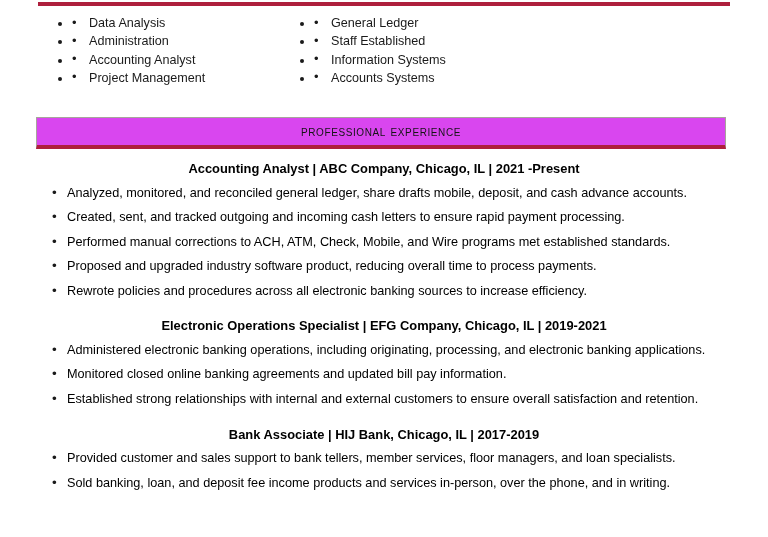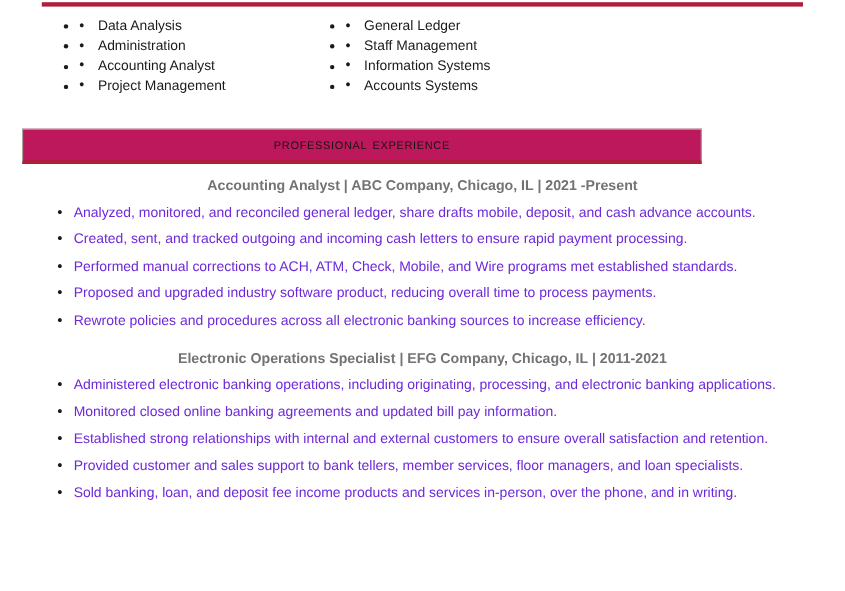--- a/index.html
+++ b/index.html
@@ -57,25 +57,25 @@
     position: absolute;
     left: 0;
     top: -0.5px;
     font-size: 13px;
     color: #1a1a1a;
   }
 
   
   .section-band {
     position: absolute;
-    left: 20px;
+    left: 36px;
     top: 117px;
-    width: 618px;
+    width: 690px;
     box-sizing: border-box;
-    background: #be185d;
+    background: #d946ef;
     border-top: 1.5px solid #a8a49c;
     border-left: 1.5px solid #a8a49c;
     border-right: 1.5px solid #a8a49c;
     border-bottom: 4px solid #ae1f3d;
     text-align: center;
     padding: 4px 0 5px 0;
   }
   .section-band-title {
     font-size: 14.5px;
     letter-spacing: 0.6px;
@@ -92,34 +92,34 @@
     position: absolute;
     left: 0;
     top: 158px;
     width: 768px;
   }
   .job { margin: 0; }
   .job-heading {
     text-align: center;
     font-size: 12.9px;
     font-weight: bold;
-    color: #737373;
+    color: #000000;
     line-height: 17px;
     padding-top: 2px;
   }
   .job-bullets {
     margin: 0;
     padding: 0;
     list-style: none;
   }
   .job-bullet {
     position: relative;
     font-size: 12.7px;
     line-height: 17px;
-    color: #6d28d9;
+    color: #000000;
     padding-left: 67px;
     margin-top: 7.6px;
     white-space: nowrap;
   }
   .job-bullet::before {
     content: "\2022";
     position: absolute;
     left: 52px;
     top: -1px;
     font-size: 13.5px;
@@ -135,21 +135,21 @@
 
 <div class="skills-grid">
   <ul class="skills-col c1">
     <li class="skill-item">Data Analysis</li>
     <li class="skill-item">Administration</li>
     <li class="skill-item">Accounting Analyst</li>
     <li class="skill-item">Project Management</li>
   </ul>
   <ul class="skills-col c2">
     <li class="skill-item">General Ledger</li>
-    <li class="skill-item">Staff Management</li>
+    <li class="skill-item">Staff Established</li>
     <li class="skill-item">Information Systems</li>
     <li class="skill-item">Accounts Systems</li>
   </ul>
 </div>
 
 <div class="section-band">
   <div class="section-band-title">Professional Experience</div>
 </div>
 
 <div class="experience">
@@ -159,29 +159,30 @@
     <ul class="job-bullets">
       <li class="job-bullet">Analyzed, monitored, and reconciled general ledger, share drafts mobile, deposit, and cash advance accounts.</li>
       <li class="job-bullet">Created, sent, and tracked outgoing and incoming cash letters to ensure rapid payment processing.</li>
       <li class="job-bullet">Performed  manual corrections to ACH, ATM, Check, Mobile, and Wire programs met established standards.</li>
       <li class="job-bullet">Proposed and upgraded industry software product, reducing overall time to process payments.</li>
       <li class="job-bullet">Rewrote policies and procedures across all electronic banking sources to increase efficiency.</li>
     </ul>
   </div>
 
   <div class="job j2">
-    <div class="job-heading">Electronic Operations Specialist | EFG Company, Chicago, IL | 2011-2021</div>
+    <div class="job-heading">Electronic Operations Specialist | EFG Company, Chicago, IL | 2019-2021</div>
     <ul class="job-bullets">
       <li class="job-bullet">Administered electronic banking operations, including originating, processing, and electronic banking applications.</li>
       <li class="job-bullet">Monitored closed online banking agreements and updated bill pay information.</li>
       <li class="job-bullet">Established strong relationships with internal and external customers to ensure overall satisfaction and retention.</li>
     </ul>
   </div>
 
   <div class="job j3">
+    <div class="job-heading">Bank Associate | HIJ Bank, Chicago, IL | 2017-2019</div>
     <ul class="job-bullets">
       <li class="job-bullet">Provided customer and sales support to bank tellers, member services, floor managers, and loan specialists.</li>
       <li class="job-bullet">Sold banking, loan, and deposit fee income products and services in-person, over the phone, and in writing.</li>
 
     </ul>
   </div>
 
 </div>
 
 </body></html>

